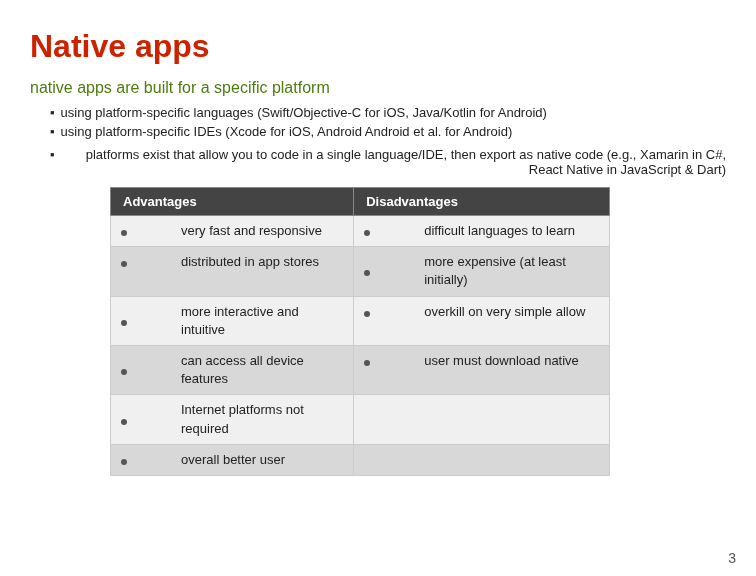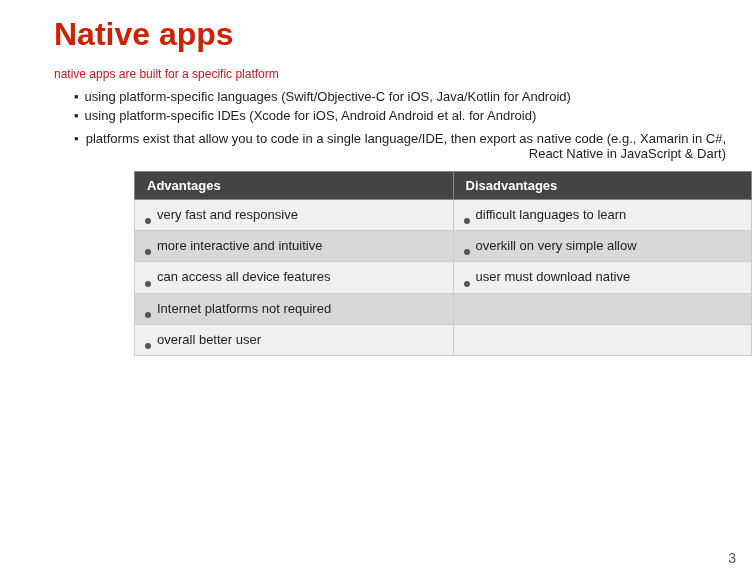--- a/index.html
+++ b/index.html
@@ -9,34 +9,33 @@
       height: 576px;
       background: #ffffff;
       font-family: Arial, sans-serif;
       font-size: 14px;
       color: #222;
       overflow: hidden;
       position: relative;
     }
 
     .page {
-      padding: 16px 30px;
-      margin-left: 24px;
+      padding: 28px 30px;
     }
 
     .title {
       font-size: 32px;
       font-weight: bold;
       color: #cc2200;
       margin-bottom: 14px;
     }
 
     .subtitle {
-      font-size: 12px;
-      color: #b91c1c;
+      font-size: 16px;
+      color: #4d7c0f;
       margin-bottom: 8px;
       font-weight: normal;
     }
 
     .bullets {
       margin-left: 20px;
       margin-bottom: 8px;
     }
 
     .bullet-item {
@@ -69,21 +68,21 @@
       flex-shrink: 0;
     }
 
     .table-wrapper {
       margin-left: 80px;
       margin-top: 0px;
     }
 
     table {
       border-collapse: collapse;
-      width: 618px;
+      width: 500px;
       font-size: 13px;
     }
 
     thead tr th {
       background: #444444;
       color: #ffffff;
       font-weight: bold;
       padding: 6px 12px;
       text-align: left;
       border: 1px solid #888;
@@ -110,21 +109,22 @@
       height: 6px;
       background: #555;
       border-radius: 50%;
       margin-right: 6px;
       flex-shrink: 0;
       margin-top: 4px;
     }
 
     td .cell-content {
       display: flex;
-      align-items: flex-end;
+      align-items: center;
+      gap: 48px;
     }
 
     .page-number {
       position: absolute;
       bottom: 10px;
       right: 20px;
       font-size: 14px;
       color: #555;
     }
   </style>
@@ -170,20 +170,34 @@
               <div class="cell-content">
                 <span class="bullet-dot"></span>
                 <span>difficult languages to learn</span>
               </div>
             </td>
           </tr>
           <tr>
             <td>
               <div class="cell-content">
                 <span class="bullet-dot"></span>
+                <span>distributed in app stores</span>
+              </div>
+            </td>
+            <td>
+              <div class="cell-content">
+                <span class="bullet-dot"></span>
+                <span>more expensive (at least initially)</span>
+              </div>
+            </td>
+          </tr>
+          <tr>
+            <td>
+              <div class="cell-content">
+                <span class="bullet-dot"></span>
                 <span>more interactive and intuitive</span>
               </div>
             </td>
             <td>
               <div class="cell-content">
                 <span class="bullet-dot"></span>
                 <span>overkill on very simple allow</span>
               </div>
             </td>
           </tr>

